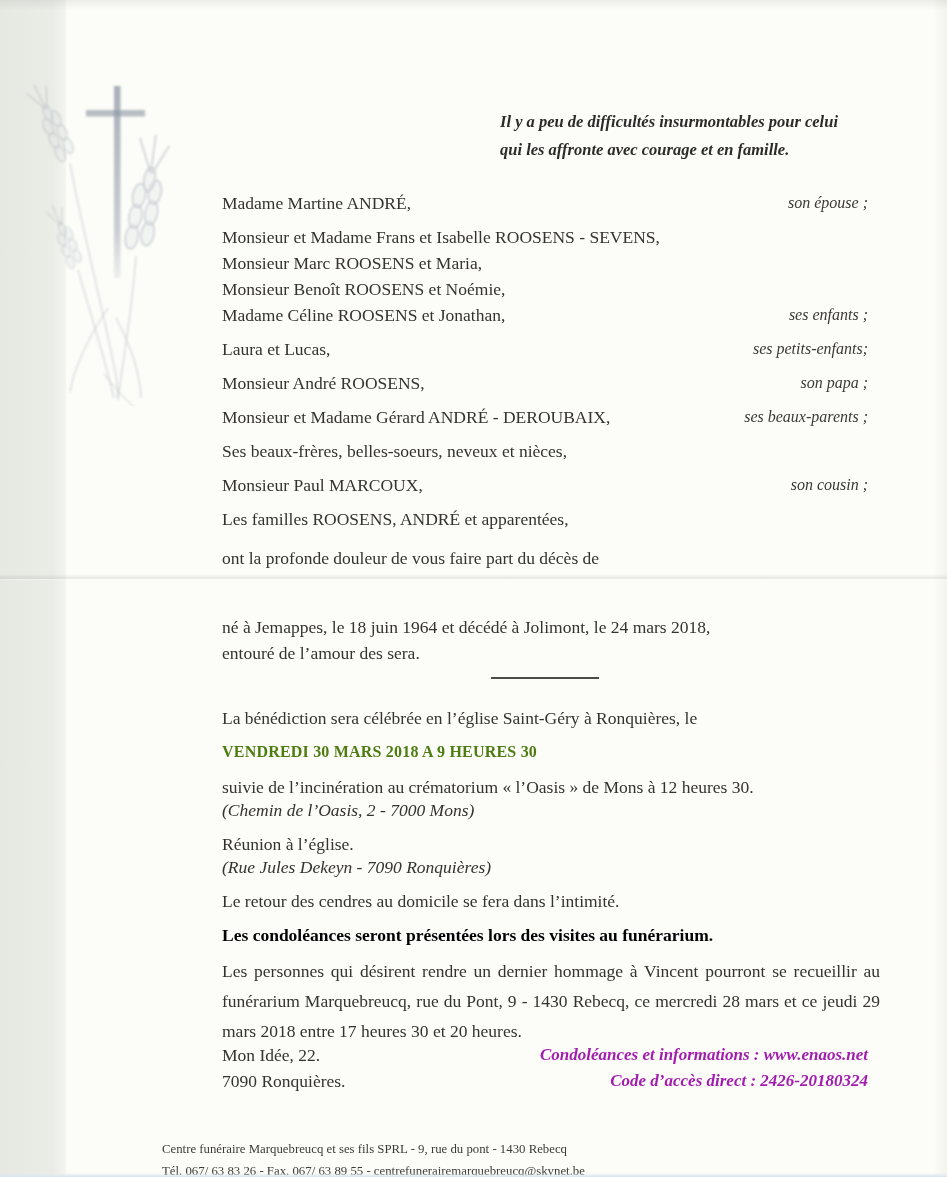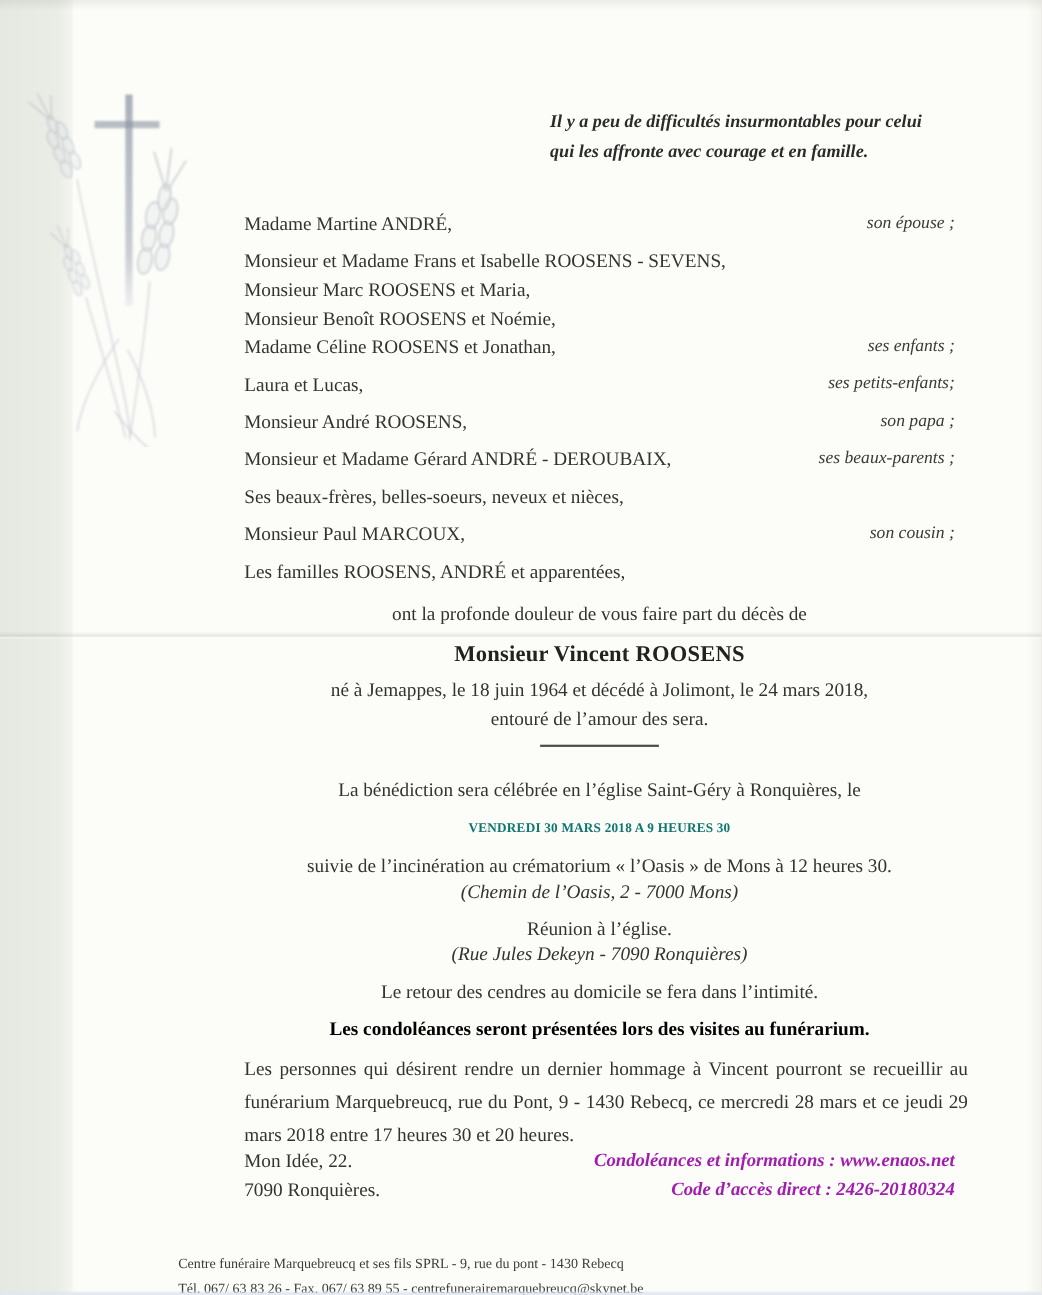--- a/index.html
+++ b/index.html
@@ -30,44 +30,44 @@
     position:absolute;left:0;top:574px;width:947px;height:7px;
     background:linear-gradient(to bottom,rgba(255,255,255,0),rgba(110,110,104,.10) 45%,rgba(110,110,104,.16) 60%,rgba(255,255,255,.35) 80%,rgba(255,255,255,0));
   }
   .bottom-edge{
     position:absolute;left:0;bottom:0;width:947px;height:4px;
     background:linear-gradient(to bottom,rgba(0,0,0,0),#dfe7f0 80%,#d8e3ee);
   }
   .artwork{position:absolute;left:8px;top:56px;}
 
   .quote{
-    position:absolute;left:500px;top:96px;width:385px;
+    position:absolute;left:500px;top:108px;width:385px;
     font-size:16.5px;line-height:27.5px;
     font-style:italic;font-weight:bold;color:#2c2b29;
   }
 
   .family{
     position:absolute;left:222px;top:190px;width:646px;
     font-size:17.5px;line-height:26px;
   }
   .fam-group{display:flex;align-items:flex-end;margin-bottom:8px;}
   .fam-names{flex:1;}
   .fam-line{line-height:26px;}
   .fam-rel{
     font-style:italic;font-size:16px;line-height:26px;
     white-space:nowrap;text-align:left;color:#3a3936;
   }
 
   .cline{
     position:absolute;left:222px;width:646px;
-    text-align:center;font-size:17.5px;line-height:24px;
+    font-size:17.5px;line-height:24px;
   }
   .deceased{font-weight:bold;font-size:20.5px;color:#232220;letter-spacing:.2px;}
   .bold-line{font-weight:bold;color:#000000;}
-  .caps-line{font-weight:bold;font-size:12px;letter-spacing:.2px;color:#0f766e;}
+  .caps-line{font-weight:bold;font-size:16px;letter-spacing:.2px;color:#4d7c0f;}
   .italic-line{font-style:italic;}
   .divider{
     position:absolute;left:491px;top:677px;width:108px;height:0;
     border-top:2px solid #4c4b48;
   }
 
   .visitation{
     position:absolute;left:222px;top:956px;width:658px;
     font-size:17.5px;line-height:30px;text-align:justify;
   }
@@ -196,21 +196,20 @@
 
     <div class="fam-group">
       <div class="fam-names">
         <div class="fam-line">Les familles ROOSENS, ANDRÉ et apparentées,</div>
       </div>
     </div>
 
   </div>
 
   <div class="cline" style="top:546px">ont la profonde douleur de vous faire part du décès de</div>
-  <div class="cline deceased" style="top:583px">Monsieur Vincent ROOSENS</div>
   <div class="cline" style="top:615px">né à Jemappes, le 18 juin 1964 et décédé à Jolimont, le 24 mars 2018,</div>
   <div class="cline" style="top:641px">entouré de l’amour des sera.</div>
 
   <div class="divider"></div>
 
   <div class="cline" style="top:706px">La bénédiction sera célébrée en l’église Saint-Géry à Ronquières, le</div>
   <div class="cline caps-line" style="top:740px">VENDREDI 30 MARS 2018 A 9 HEURES 30</div>
   <div class="cline" style="top:775px">suivie de l’incinération au crématorium « l’Oasis » de Mons à 12 heures 30.</div>
   <div class="cline italic-line" style="top:798px">(Chemin de l’Oasis, 2 - 7000 Mons)</div>
   <div class="cline" style="top:832px">Réunion à l’église.</div>

